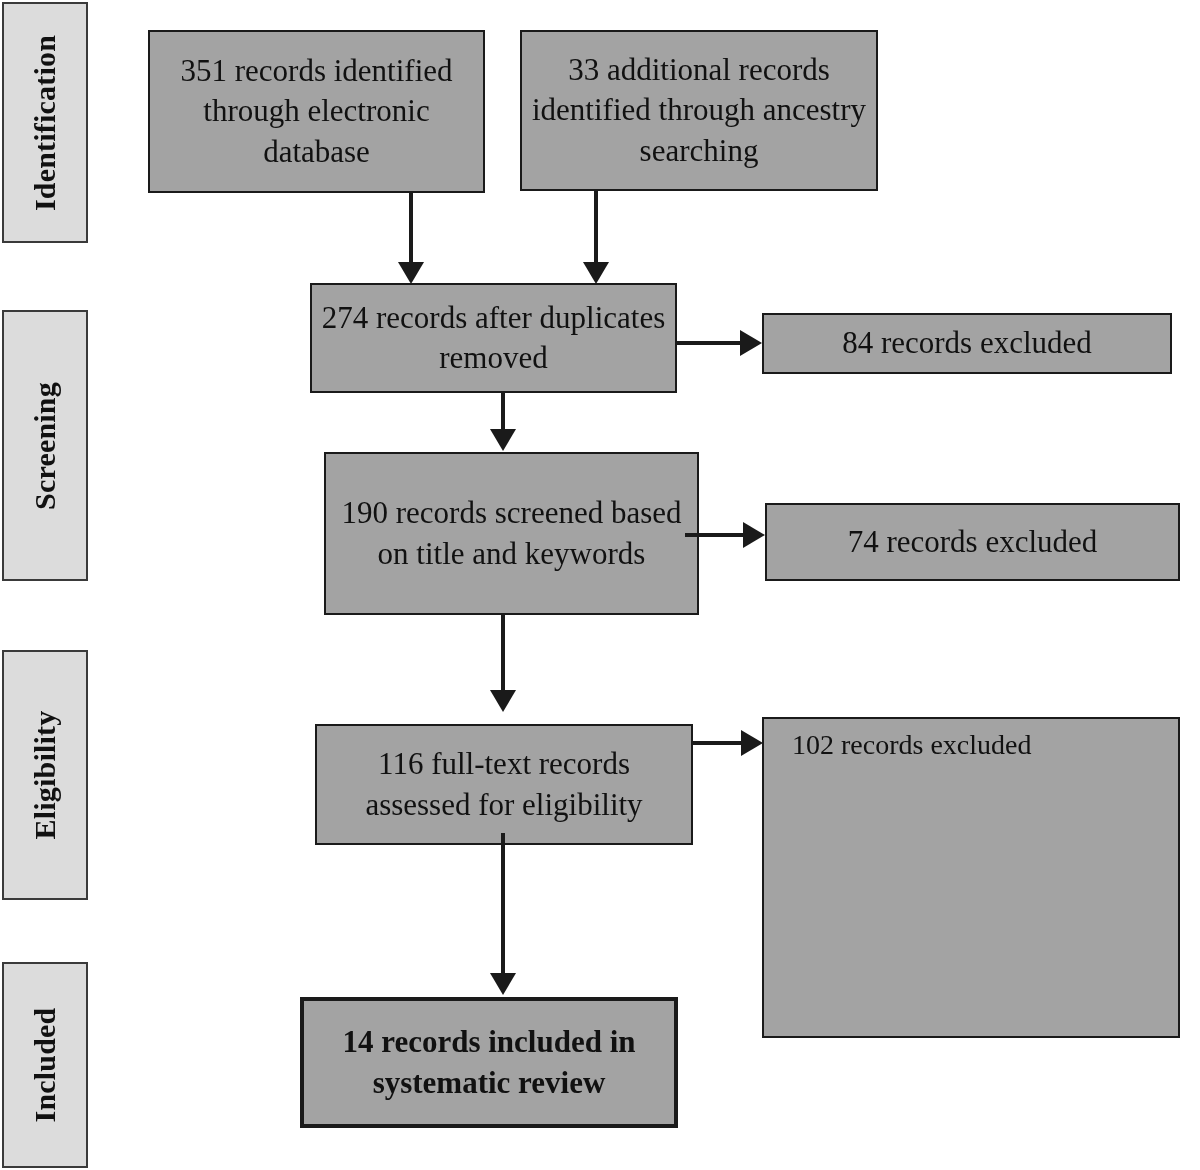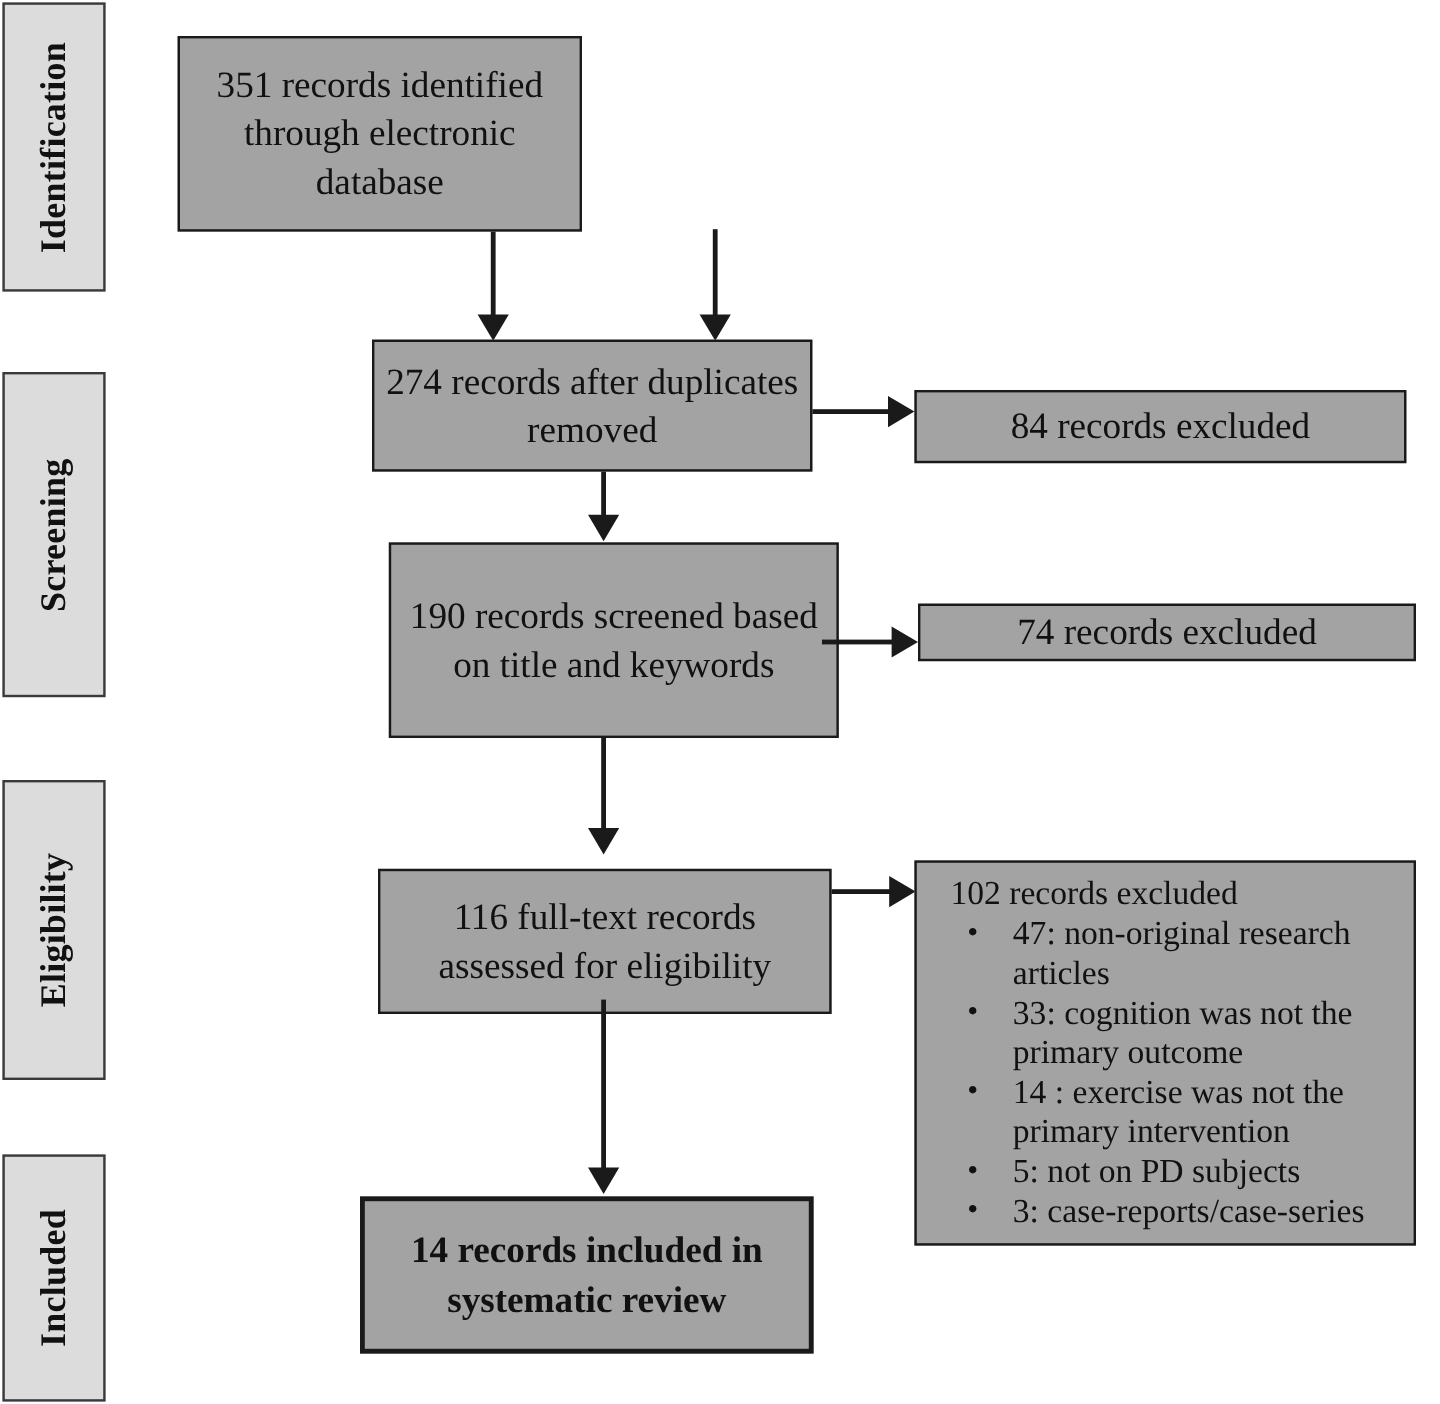--- a/index.html
+++ b/index.html
@@ -143,72 +143,68 @@
   </div>
 
   <div class="phase-label" style="left:2px; top:962px; width:86px; height:206px;">
     <span class="phase-text">Included</span>
   </div>
 
   <div class="node" style="left:148px; top:30px; width:337px; height:163px;">
     <span class="node-text">351 records identified through electronic database</span>
   </div>
 
+  <div class="node" style="left:520px; top:30px; width:358px; height:161px;">
+    <span class="node-text">33 additional records identified through ancestry searching</span>
+  </div>
 
   <div class="vline" style="left:409px; top:193px; height:73px;"></div>
   <div class="arrow-down" style="left:398px; top:262px;"></div>
 
   <div class="vline" style="left:594px; top:191px; height:75px;"></div>
   <div class="arrow-down" style="left:583px; top:262px;"></div>
 
   <div class="node" style="left:310px; top:283px; width:367px; height:110px;justify-content:flex-end;">
     <span class="node-text">274 records after duplicates removed</span>
   </div>
 
   <div class="hline" style="left:677px; top:341px; width:65px;"></div>
   <div class="arrow-right" style="left:740px; top:330px;"></div>
 
-  <div class="node" style="left:762px; top:325px; width:410px; height:61px;">
+  <div class="node" style="left:762px; top:313px; width:410px; height:61px;">
     <span class="node-text">84 records excluded</span>
   </div>
 
   <div class="vline" style="left:501px; top:393px; height:40px;"></div>
   <div class="arrow-down" style="left:490px; top:429px;"></div>
 
   <div class="node" style="left:324px; top:452px; width:375px; height:163px;">
     <span class="node-text">190 records screened based on title and keywords</span>
   </div>
 
   <div class="hline" style="left:685px; top:533px; width:60px;"></div>
   <div class="arrow-right" style="left:743px; top:522px;"></div>
 
-  <div class="node" style="left:765px; top:503px; width:415px; height:48px;">
+  <div class="node" style="left:765px; top:503px; width:415px; height:78px;">
     <span class="node-text">74 records excluded</span>
   </div>
 
   <div class="vline" style="left:501px; top:615px; height:78px;"></div>
   <div class="arrow-down" style="left:490px; top:690px;"></div>
 
   <div class="node" style="left:315px; top:712px; width:378px; height:121px;margin-top:12px;">
     <span class="node-text">116 full-text records assessed for eligibility</span>
   </div>
 
   <div class="hline" style="left:693px; top:741px; width:50px;"></div>
   <div class="arrow-right" style="left:741px; top:730px;"></div>
 
   <div class="node excl-list" style="left:762px; top:717px; width:418px; height:321px;">
     <div class="excl-wrap">
       <div class="excl-head">102  records excluded</div>
-      <ul class="excl-ul">
-        <li>47: non-original research articles</li>
-        <li>33: cognition was not the primary outcome</li>
-        <li> 14 : exercise was not the primary intervention</li>
-        <li>5: not on PD subjects</li>
-        <li>3: case-reports/case-series</li>
-      </ul>
     </div>
   </div>
 
   <div class="vline" style="left:501px; top:833px; height:143px;"></div>
   <div class="arrow-down" style="left:490px; top:973px;"></div>
 
   <div class="node final" style="left:300px; top:997px; width:378px; height:131px;">
     <span class="node-text">14 records included in systematic review</span>
   </div>
 

